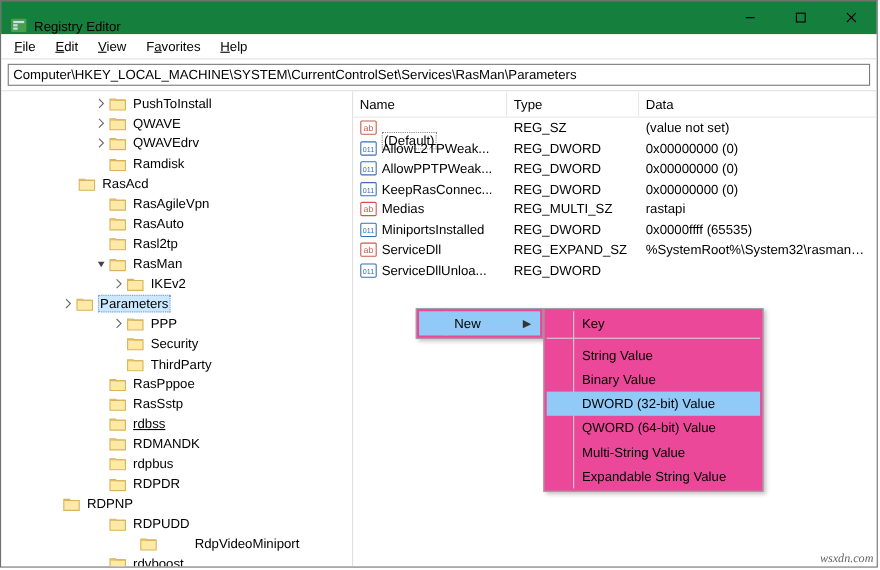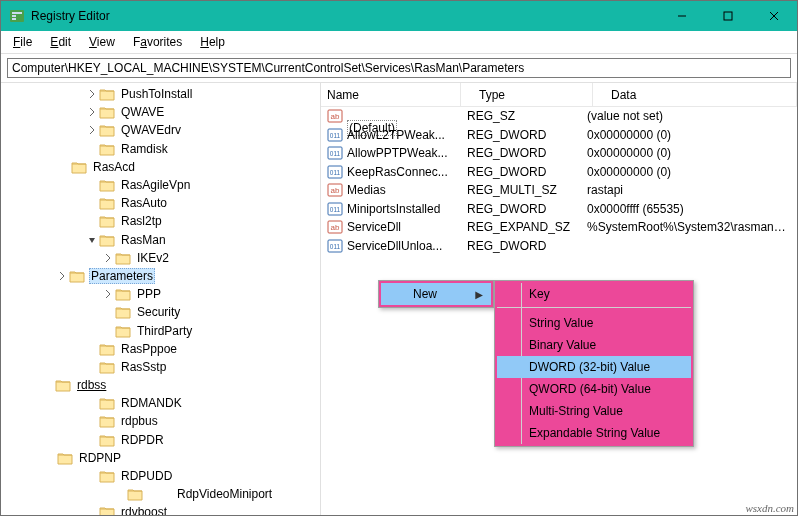--- a/index.html
+++ b/index.html
@@ -18,23 +18,23 @@
     border: 1px solid #707070;
     width: 798px;
     height: 516px;
     display: flex;
     flex-direction: column;
     background: #fff;
   }
   .titlebar {
     height: 30px;
     display: flex;
-    align-items: center;
+    align-items: flex-end;
     padding: 0 0 0 8px;
-    background: #14b8a6;
+    background: #15803d;
   }
   .titlebar .icon-app { width: 16px; height: 16px; margin-right: 6px; }
   .title { flex: 1; font-size: 12px; }
   .win-controls { display: flex; }
   .win-btn {
     width: 46px; height: 30px;
     display: flex; align-items: center; justify-content: center;
     font-family: 'Segoe UI', sans-serif;
   }
   .menubar {
@@ -84,21 +84,20 @@
     flex: 1;
     position: relative;
     overflow: hidden;
   }
   .list-header {
     display: flex;
     border-bottom: 1px solid #e8e8e8;
     height: 24px;
     align-items: center;
     font-size: 12px;
-    gap: 12px;
   }
   .col { padding: 0 6px; border-right: 1px solid #e8e8e8; height:100%; display:flex; align-items:center;}
   .col.name { width: 140px; }
   .col.type { width: 120px; }
   .col.data { flex: 1; }
   .list-row {
     display: flex;
     height: 18.5px;
     align-items: center;
   }
@@ -369,21 +368,21 @@
         <div class="tree-row" style="padding-left: 84px;">
           <span class="tw"></span>
           <span class="fld">
             <svg viewBox="0 0 16 14">
               <path d="M1 3 h5 l1 1 h8 v9 h-14z" fill="#ffe9a6" stroke="#d9b35a"></path>
               <path d="M1 4 h14" stroke="#d9b35a"></path>
             </svg>
           </span>
           <span class="tree-label">RasSstp</span>
         </div>
-        <div class="tree-row" style="padding-left: 40px; text-decoration: underline;">
+        <div class="tree-row" style="padding-left: 84px; text-decoration: underline;">
           <span class="tw"></span>
           <span class="fld">
             <svg viewBox="0 0 16 14">
               <path d="M1 3 h5 l1 1 h8 v9 h-14z" fill="#ffe9a6" stroke="#d9b35a"></path>
               <path d="M1 4 h14" stroke="#d9b35a"></path>
             </svg>
           </span>
           <span class="tree-label">rdbss</span>
         </div>
         <div class="tree-row" style="padding-left: 84px;">

